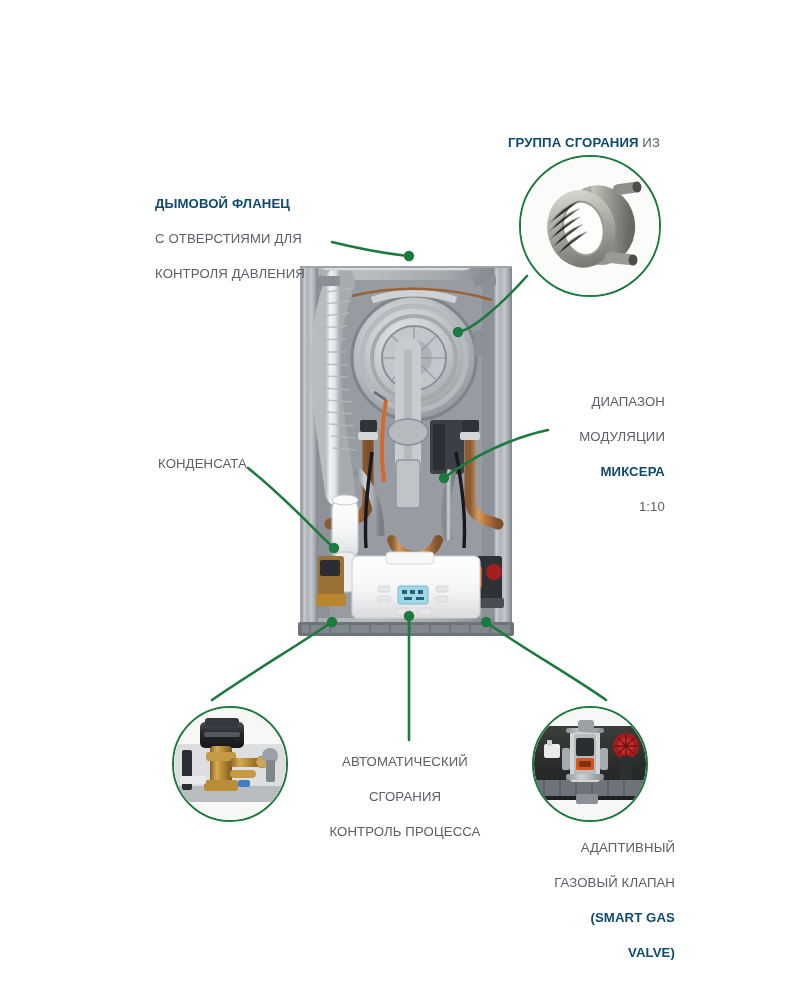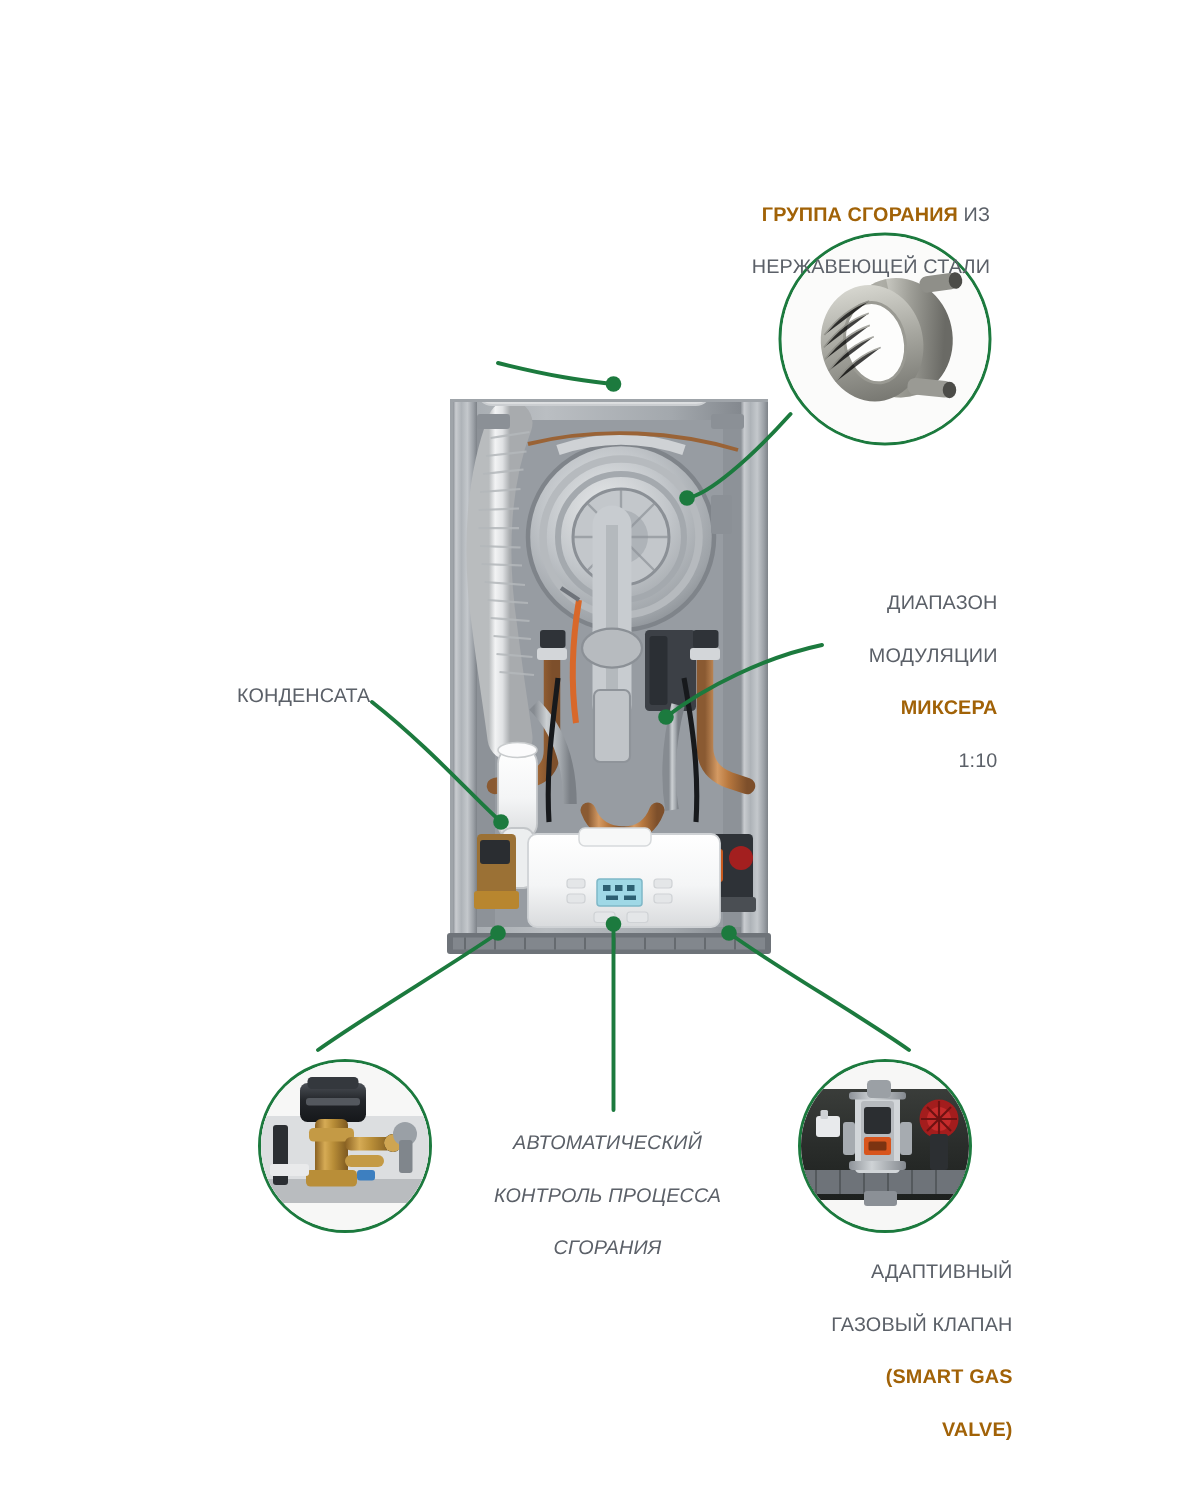--- a/index.html
+++ b/index.html
@@ -27,34 +27,34 @@
   .callout {
     position: absolute;
     color: #5b6068;
     font-size: 13.2px;
     line-height: 1.32;
     letter-spacing: 0.1px;
     text-transform: uppercase;
     white-space: pre-line;
   }
   .callout b {
-    color: #a16207;
+    color: #0c4a6e;
     font-weight: bold;
   }
   .callout .rg { font-weight: normal; }
   .al-left   { text-align: left; }
   .al-right  { text-align: right; }
   .al-center { text-align: center; }
 
   
   #c-combustion-group { left: 455px; top:  99px; width: 205px; }
   #c-flue-flange      { left: 155px; top: 178px; width: 190px; }
   #c-mixer-range      { left: 525px; top: 376px; width: 140px; }
   #c-siphon           { left: 158px; top: 438px; width: 165px; }
-  #c-ics              { left: 305px; top: 736px; width: 200px; font-style: italic; }
+  #c-ics              { left: 305px; top: 736px; width: 200px; }
   #c-hydraulic-group  { left: 145px; top: 824px; width: 165px; }
   #c-gas-valve        { left: 515px; top: 822px; width: 160px; }
 
   
   .inset {
     position: absolute;
     border-radius: 50%;
     border: 2.2px solid #1c7a3e;
     overflow: hidden;
     background: #fbfbfa;
@@ -454,39 +454,43 @@
       <rect x="13" y="32" width="5" height="6" rx="1" fill="#cfd2d5"></rect>
 
       <rect x="42" y="86" width="22" height="10" rx="2" fill="#8b9096"></rect>
     </svg>
   </div>
 
   <div class="callout al-right" id="c-combustion-group">
     <div>
       <b>ГРУППА СГОРАНИЯ</b><span class="rg"> ИЗ</span>
     </div>
-    <div class="rg">НЕРЖАВЕЮЩЕЙ СТАЛИ</div>
-  </div>
-
+  </div>
+
+  <div class="callout al-left" id="c-flue-flange">
+    <div><b>ДЫМОВОЙ ФЛАНЕЦ</b></div>
+    <div class="rg">С ОТВЕРСТИЯМИ ДЛЯ</div>
+    <div class="rg">КОНТРОЛЯ ДАВЛЕНИЯ</div>
+  </div>
 
   <div class="callout al-right" id="c-mixer-range">
     <div class="rg">ДИАПАЗОН</div>
     <div class="rg">МОДУЛЯЦИИ</div>
     <div><b>МИКСЕРА</b></div>
     <div class="rg">1:10</div>
   </div>
 
   <div class="callout al-left" id="c-siphon">
     <div class="rg">КОНДЕНСАТА</div>
   </div>
 
   <div class="callout al-center" id="c-ics">
     <div class="rg">АВТОМАТИЧЕСКИЙ</div>
+    <div class="rg">СГОРАНИЯ</div>
     <div class="rg">КОНТРОЛЬ ПРОЦЕССА</div>
-    <div class="rg">СГОРАНИЯ</div>
   </div>
 
 
   <div class="callout al-right" id="c-gas-valve">
     <div class="rg">АДАПТИВНЫЙ</div>
     <div class="rg">ГАЗОВЫЙ КЛАПАН</div>
     <div><b>(SMART GAS</b></div>
     <div><b>VALVE)</b></div>
   </div>
 

